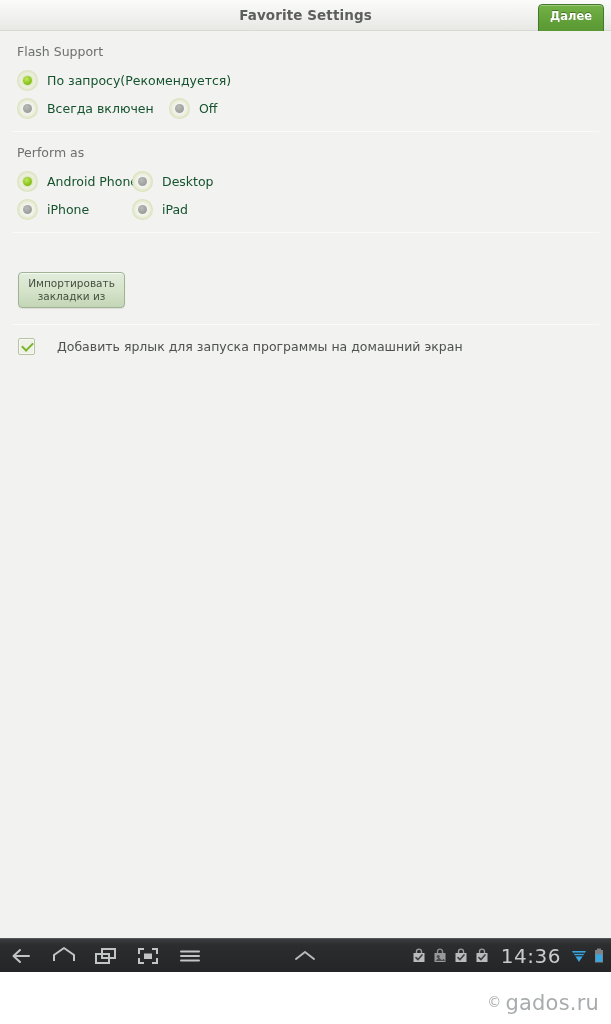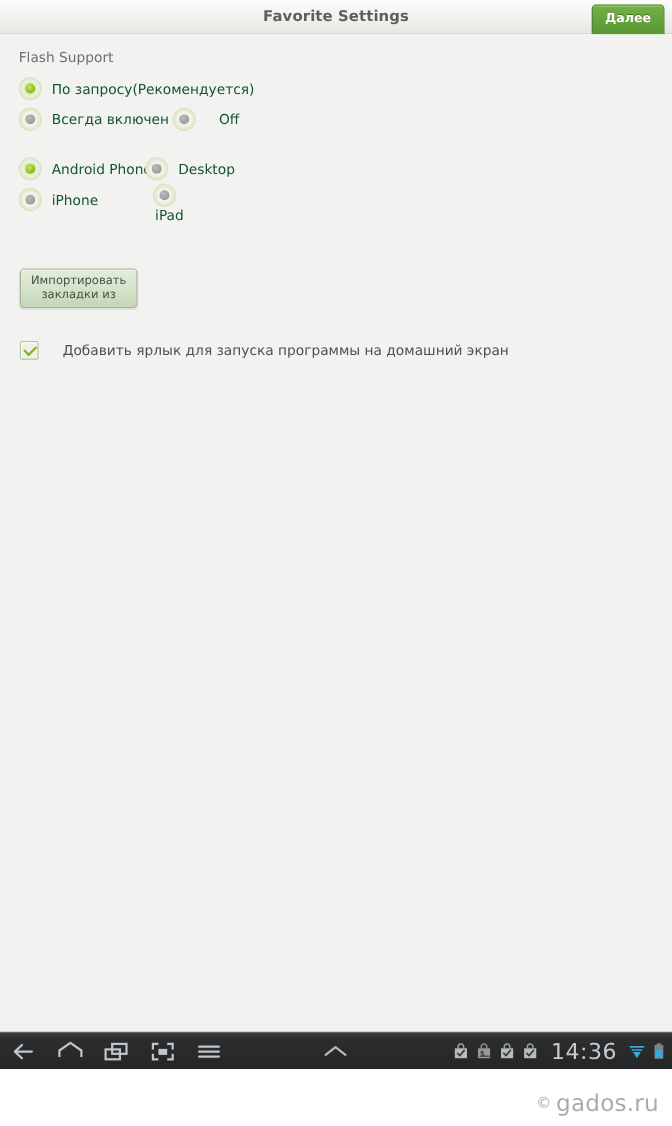--- a/index.html
+++ b/index.html
@@ -204,48 +204,49 @@
           <div class="radio-opt" style="left:17px;">
             <span class="radio on"></span>
             <span class="radio-text">По запросу(Рекомендуется)</span>
           </div>
         </div>
         <div class="radio-row">
           <div class="radio-opt" style="left:17px;">
             <span class="radio"></span>
             <span class="radio-text">Всегда включен</span>
           </div>
-          <div class="radio-opt" style="left:157px;gap:12px;">
+          <div class="radio-opt" style="left:169px;">
             <span class="radio"></span>
             <span class="radio-text">Off</span>
           </div>
         </div>
       </div>
     </div>
 
     <div class="divider"></div>
 
     <div class="section">
+      <div class="section-label">Perform as</div>
       <div class="radio-grid">
         <div class="radio-row">
           <div class="radio-opt" style="left:17px;">
             <span class="radio on"></span>
             <span class="radio-text">Android Phone</span>
           </div>
           <div class="radio-opt" style="left:132px;">
             <span class="radio"></span>
             <span class="radio-text">Desktop</span>
           </div>
         </div>
         <div class="radio-row">
           <div class="radio-opt" style="left:17px;">
             <span class="radio"></span>
             <span class="radio-text">iPhone</span>
           </div>
-          <div class="radio-opt" style="left:132px;flex-direction:column;">
+          <div class="radio-opt" style="left:132px;">
             <span class="radio"></span>
             <span class="radio-text">iPad</span>
           </div>
         </div>
       </div>
     </div>
 
     <div class="divider"></div>
 
     <div class="import-wrap">

